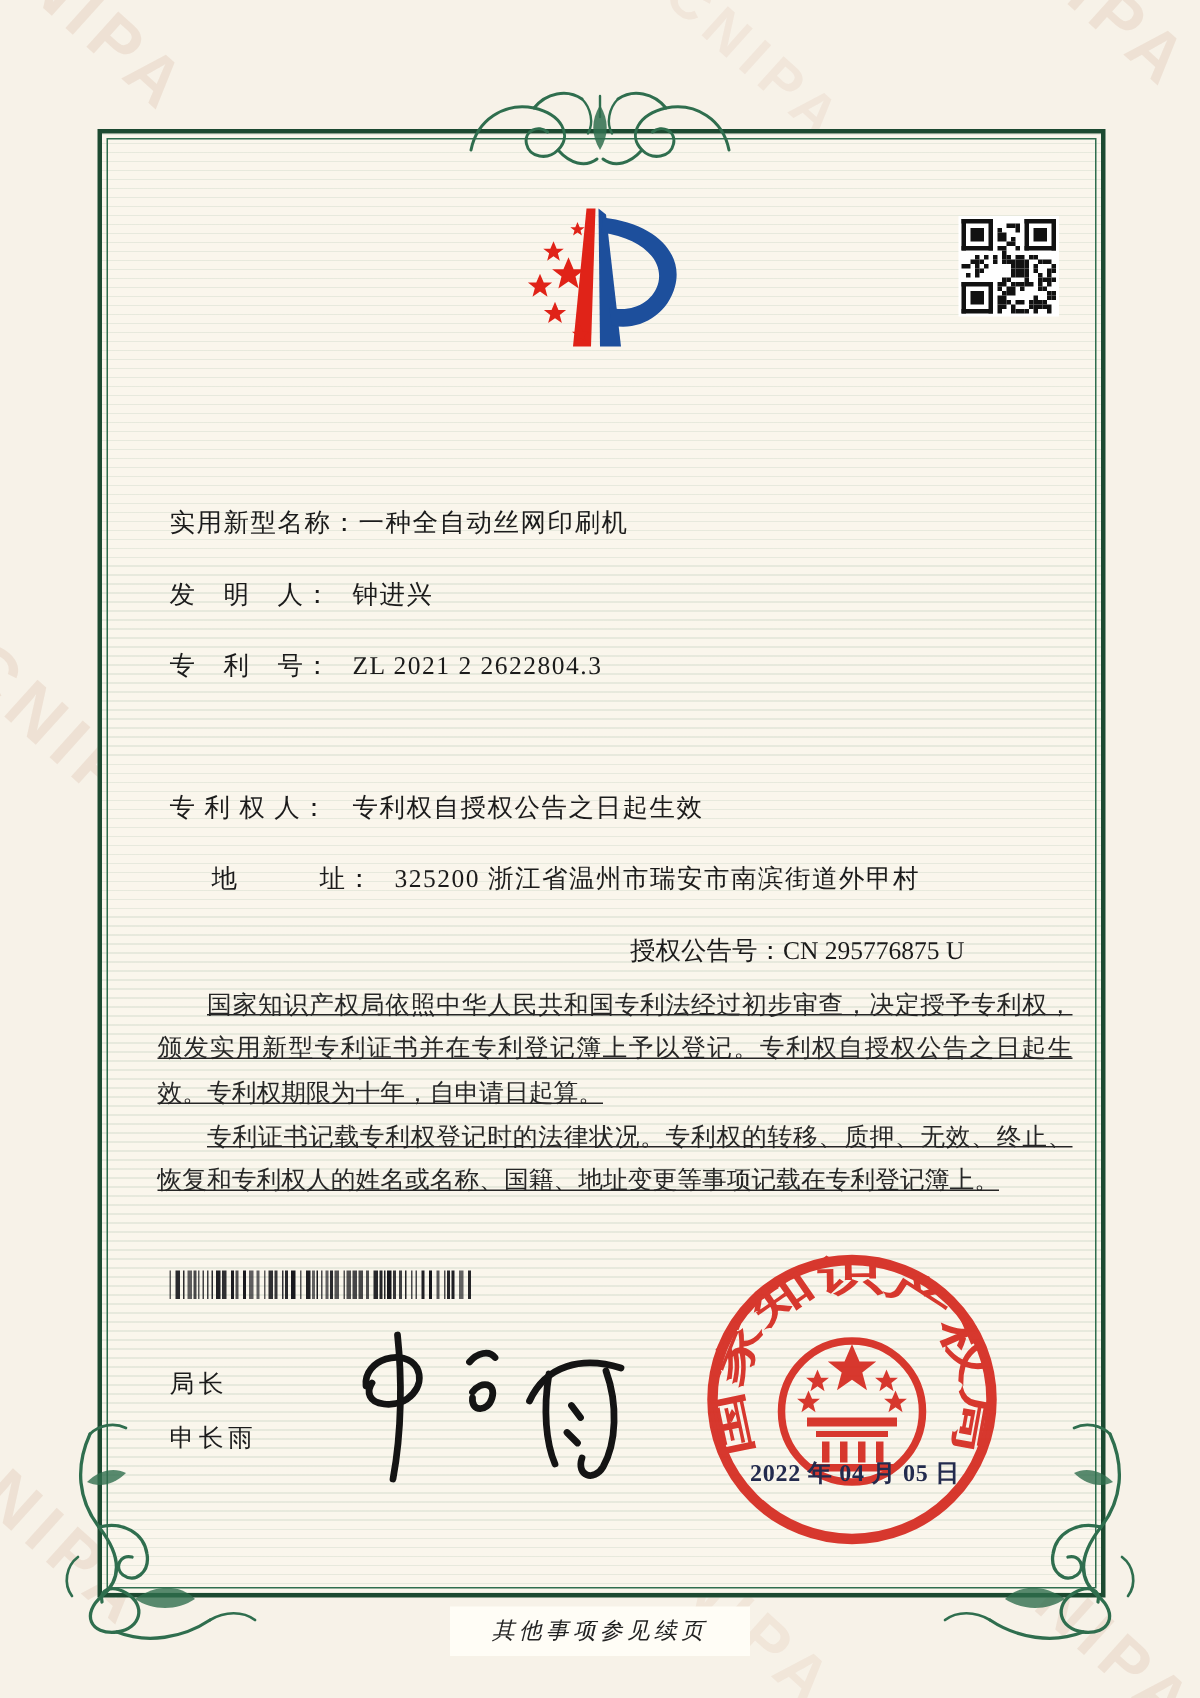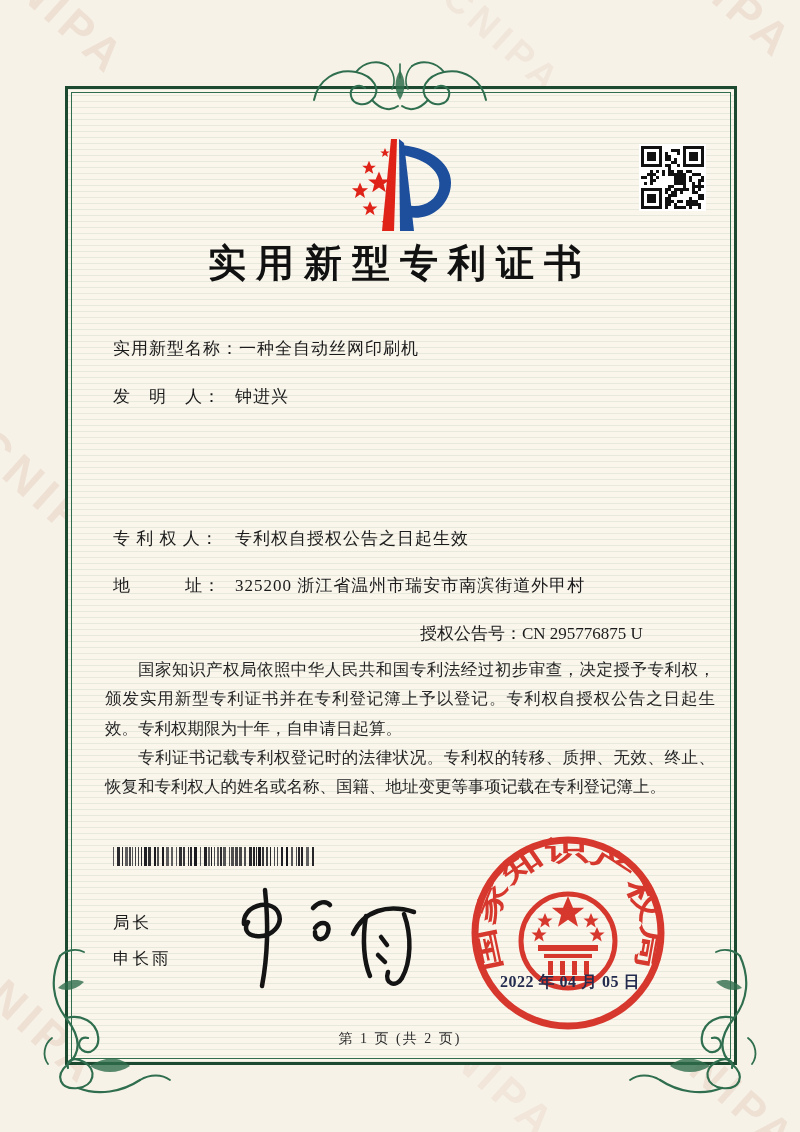--- a/index.html
+++ b/index.html
@@ -52,21 +52,21 @@
   
   .field{position:absolute;left:113px;font-size:17px;color:#1b1b1b;white-space:nowrap;}
   .field .lbl{display:inline-block;min-width:122px;letter-spacing:1px;}
   .field .val{letter-spacing:1px;}
   .field2{position:absolute;left:420px;font-size:17px;color:#1b1b1b;white-space:nowrap;}
   
   .body-text{
     position:absolute;left:105px;top:655px;width:610px;
     font-size:16.5px;line-height:1.78;color:#262626;text-align:justify;
   }
-  .body-text p{margin:0;text-indent:2em;}
+  .body-text p{margin:0;text-indent:2em;text-decoration:underline;}
   
   .barcode{position:absolute;left:113px;top:847px;width:206px;height:19px;display:flex;align-items:stretch;}
   .barcode div{height:100%;}
   
   .signer{position:absolute;left:113px;font-size:16.5px;letter-spacing:3px;color:#1b1b1b;}
   .sig-svg{position:absolute;left:218px;top:882px;}
   
   .seal{position:absolute;left:468px;top:833px;}
   .seal-date{
     position:absolute;left:500px;top:972px;width:150px;
@@ -302,32 +302,34 @@
         <div style="left: 24px; top: 60px; width: 3px; height: 3px;"></div>
         <div style="left: 33px; top: 60px; width: 3px; height: 3px;"></div>
         <div style="left: 36px; top: 60px; width: 3px; height: 3px;"></div>
         <div style="left: 39px; top: 60px; width: 3px; height: 3px;"></div>
         <div style="left: 42px; top: 60px; width: 3px; height: 3px;"></div>
         <div style="left: 48px; top: 60px; width: 3px; height: 3px;"></div>
         <div style="left: 57px; top: 60px; width: 3px; height: 3px;"></div>
       </div>
     </div>
 
-  <div class="title">实用新型专利证书</div>
 
   <div class="field" style="top:385px;">
     <span class="lbl">发　明　人：</span><span class="val">钟进兴</span>
   </div>
   <div class="field" style="top:337px;">
     <span class="lbl">实用新型名称：</span><span class="val">一种全自动丝网印刷机</span>
   </div>
+  <div class="field" style="top:432px;">
+    <span class="lbl">专　利　号：</span><span class="val">ZL 2021 2 2622804.3</span>
+  </div>
   <div class="field" style="top:527px;">
     <span class="lbl">专 利 权 人：</span><span class="val">专利权自授权公告之日起生效</span>
   </div>
-  <div class="field" style="top:574px;">
+  <div class="field" style="top:574px;margin-left:28px;">
     <span class="lbl">地　　　址：</span><span class="val">325200 浙江省温州市瑞安市南滨街道外甲村</span>
   </div>
   <div class="field2" style="top:622px;">
     <span class="lbl">授权公告号：</span><span class="val">CN 295776875 U</span>
   </div>
 
   <div class="body-text">
     <p>国家知识产权局依照中华人民共和国专利法经过初步审查，决定授予专利权，颁发实用新型专利证书并在专利登记簿上予以登记。专利权自授权公告之日起生效。专利权期限为十年，自申请日起算。</p>
     <p>专利证书记载专利权登记时的法律状况。专利权的转移、质押、无效、终止、恢复和专利权人的姓名或名称、国籍、地址变更等事项记载在专利登记簿上。</p>
   </div>
@@ -423,15 +425,15 @@
       <rect x="76" y="121" width="48" height="4"></rect>
       <rect x="80" y="128" width="5" height="14"></rect>
       <rect x="92" y="128" width="5" height="14"></rect>
       <rect x="104" y="128" width="5" height="14"></rect>
       <rect x="116" y="128" width="5" height="14"></rect>
       <rect x="72" y="143" width="56" height="5"></rect>
     </g>
   </svg>
   <div class="seal-date">2022 年 04 月 05 日</div>
 
-  <div class="page-info">第 1 页 (共 2 页)</div>
+  <div class="cont-note">其他事项参见续页</div>
 
 </div>
 
 </body></html>

